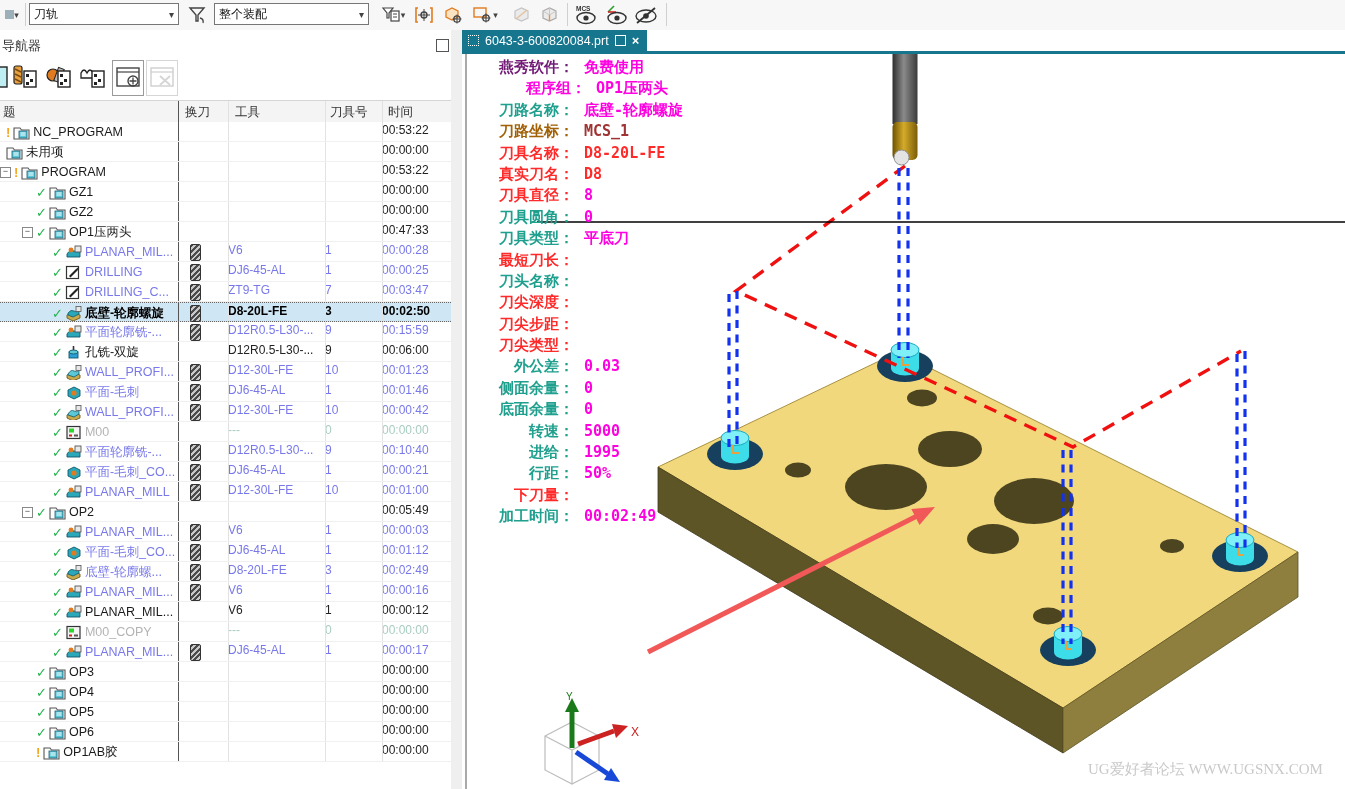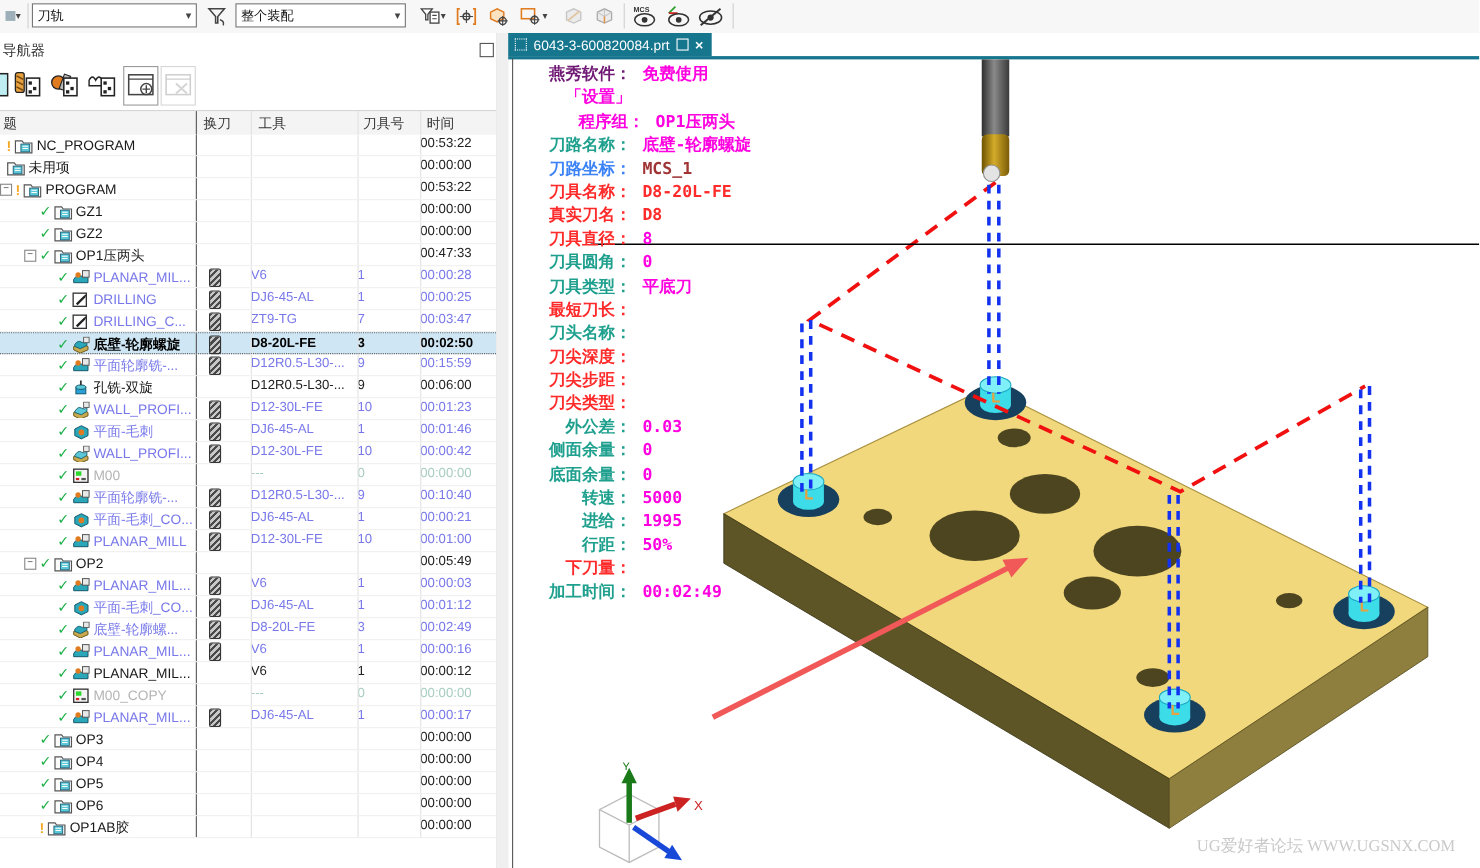--- a/index.html
+++ b/index.html
@@ -1040,24 +1040,23 @@
     <line x1="578" y1="744" x2="614" y2="731" stroke="#cc2222" stroke-width="5"></line>
     <polygon points="628,726 612,724 616,738" fill="#cc2222"></polygon>
     <text x="631" y="736" font-size="12" fill="#cc2222">X</text>
     <line x1="576" y1="752" x2="608" y2="774" stroke="#1848d8" stroke-width="5"></line>
     <polygon points="620,782 604,780 611,768" fill="#1848d8"></polygon>
   </g>
 </svg>
 
 <div class="abs" id="overlay">
       <div class="oline"><span class="olabel" style="color: #701a75;">燕秀软件：</span><span class="oval" style="color: rgb(255, 0, 224);">免费使用</span></div>
-      <div class="oline"><span class="olabel" style="color: rgb(255, 0, 224);">「设置」</span><span class="oval" style="color: rgb(255, 0, 224);"></span></div>
       <div class="oline"><span class="olabel" style="color: rgb(255, 0, 224); padding-left: 12px;">程序组：</span><span class="oval" style="color: rgb(255, 0, 224);">OP1压两头</span></div>
       <div class="oline"><span class="olabel" style="color: rgb(31, 160, 142);">刀路名称：</span><span class="oval" style="color: rgb(255, 0, 224);">底壁-轮廓螺旋</span></div>
-      <div class="oline"><span class="olabel" style="color: #3b82f6;">刀路坐标：</span><span class="oval" style="color: rgb(160, 52, 52);">MCS_1</span></div>
+      <div class="oline"><span class="olabel" style="color: #a16207;">刀路坐标：</span><span class="oval" style="color: rgb(160, 52, 52);">MCS_1</span></div>
       <div class="oline"><span class="olabel" style="color: rgb(255, 42, 42);">刀具名称：</span><span class="oval" style="color: rgb(255, 42, 42);">D8-20L-FE</span></div>
       <div class="oline"><span class="olabel" style="color: rgb(255, 42, 42);">真实刀名：</span><span class="oval" style="color: rgb(255, 42, 42);">D8</span></div>
       <div class="oline"><span class="olabel" style="color: rgb(255, 42, 42);">刀具直径：</span><span class="oval" style="color: rgb(255, 0, 224);">8</span></div>
       <div class="oline"><span class="olabel" style="color: rgb(31, 160, 142);">刀具圆角：</span><span class="oval" style="color: rgb(255, 0, 224);">0</span></div>
       <div class="oline"><span class="olabel" style="color: rgb(31, 160, 142);">刀具类型：</span><span class="oval" style="color: rgb(255, 0, 224);">平底刀</span></div>
       <div class="oline"><span class="olabel" style="color: rgb(255, 42, 42);">最短刀长：</span><span class="oval" style="color: rgb(255, 0, 224);"></span></div>
       <div class="oline"><span class="olabel" style="color: rgb(31, 160, 142);">刀头名称：</span><span class="oval" style="color: rgb(255, 0, 224);"></span></div>
       <div class="oline"><span class="olabel" style="color: rgb(255, 42, 42);">刀尖深度：</span><span class="oval" style="color: rgb(255, 0, 224);"></span></div>
       <div class="oline"><span class="olabel" style="color: rgb(255, 42, 42);">刀尖步距：</span><span class="oval" style="color: rgb(255, 0, 224);"></span></div>
       <div class="oline"><span class="olabel" style="color: rgb(255, 42, 42);">刀尖类型：</span><span class="oval" style="color: rgb(255, 0, 224);"></span></div>

